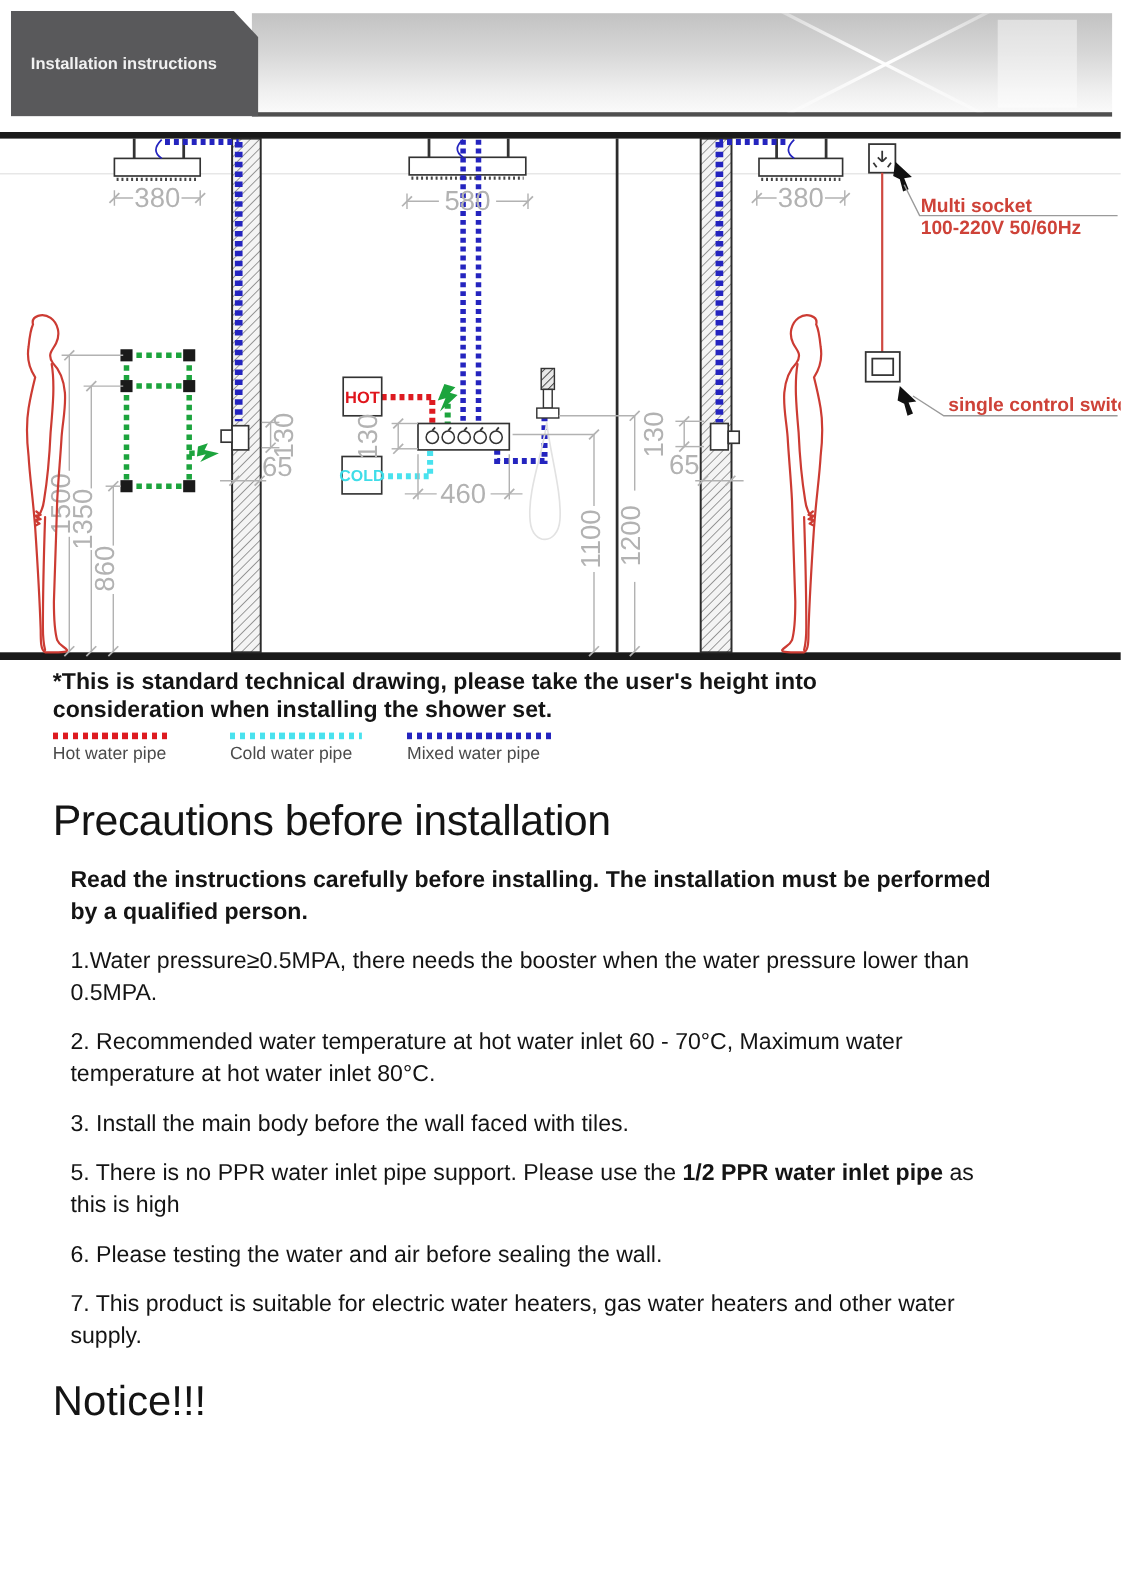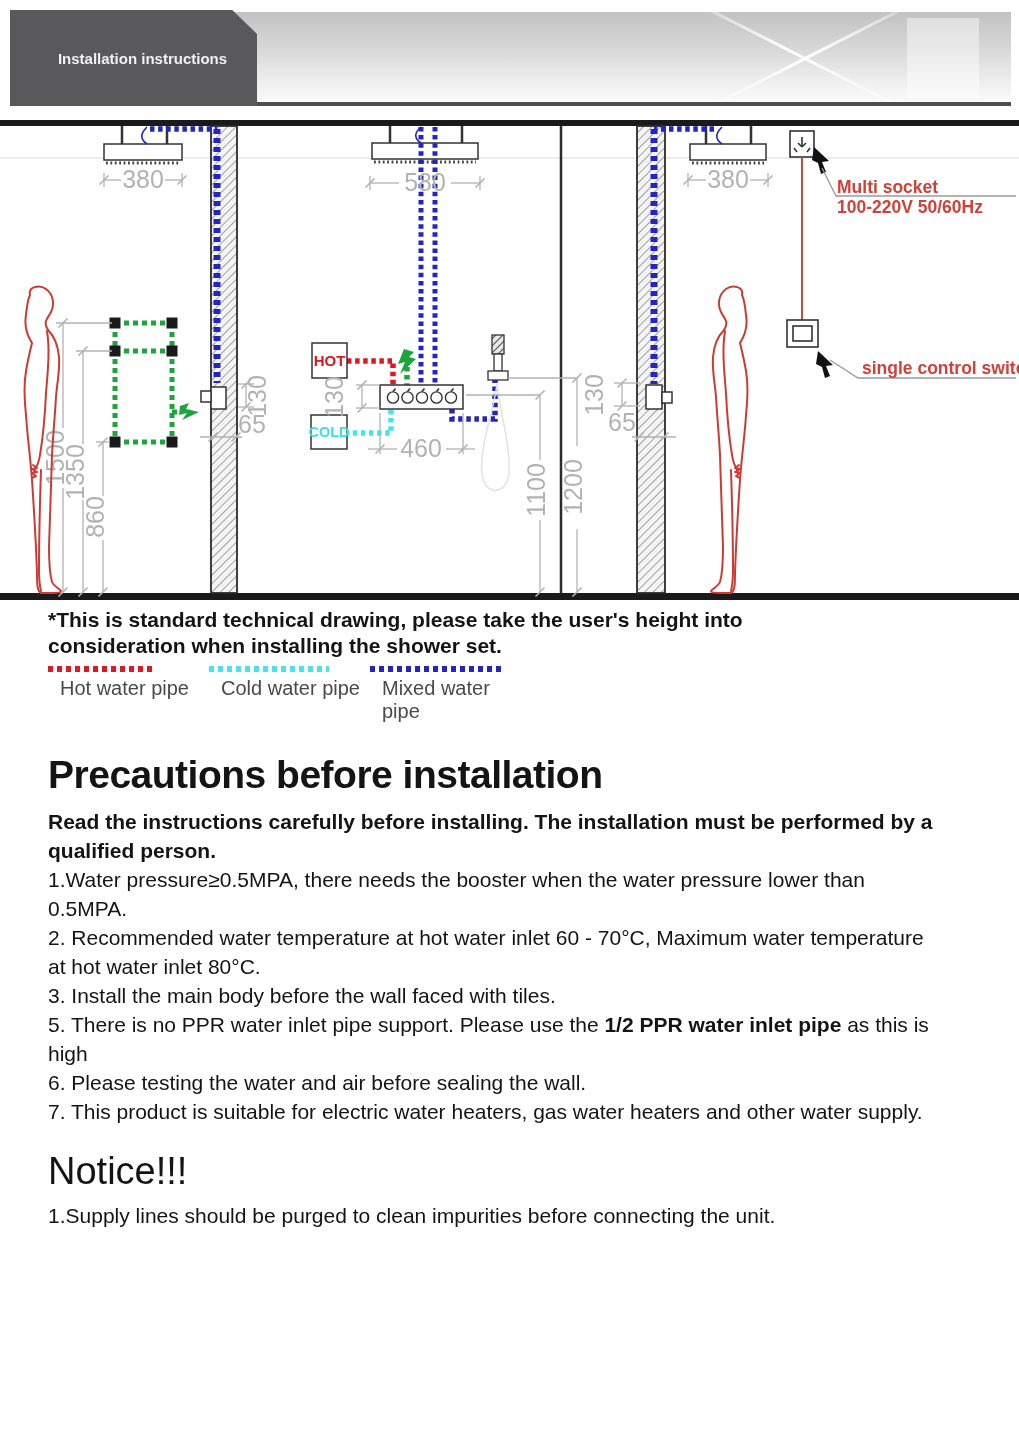--- a/index.html
+++ b/index.html
@@ -8,42 +8,42 @@
 
   
   .banner{position:absolute;left:229px;top:12px;width:782px;height:90px;
     background:linear-gradient(180deg,#c2c2c2 0%,#d8d8d8 42%,#efefef 78%,#fafafa 100%);
     border-bottom:4px solid #4f4f4f;overflow:hidden;}
   .streak{position:absolute;width:300px;height:3px;
     background:linear-gradient(90deg,rgba(255,255,255,0),#ffffff 48%,rgba(255,255,255,0));}
   .s1{left:420px;top:42px;transform:rotate(27deg);}
   .s2{left:432px;top:42px;transform:rotate(-27deg);}
   .gloss{position:absolute;right:32px;top:6px;width:72px;height:80px;background:rgba(255,255,255,.45);}
-  .tab{position:absolute;left:10px;top:10px;width:247px;height:96px;background:#59595b;
-    clip-path:polygon(0 0,90% 0,100% 25%,100% 100%,0 100%);display:flex;align-items:center;justify-content:center;}
+  .tab{position:absolute;left:10px;top:10px;width:225px;height:96px;background:#59595b;
+    clip-path:polygon(0 0,90% 0,100% 25%,100% 100%,0 100%);display:flex;align-items:center;}
   .tab span{color:#f1f1f1;font-size:15px;font-weight:700;padding-left:18px;}
 
   
   .draw{position:absolute;left:0;top:116px;width:1019px;height:485px;}
   svg text{font-family:"Liberation Sans",sans-serif;}
   .dimtxt{fill:#b2b2b2;font-size:25px;}
   .redlabel{fill:#ce4238;font-size:17.5px;font-weight:700;}
 
   
   .content{position:absolute;top:607px;left:48px;width:888px;color:#141414;}
   .note{font-size:21px;font-weight:700;line-height:26px;max-width:780px;margin:0 0 0;}
   .legend{display:flex;margin-top:7px;}
   .legend-item{width:161px;}
   .sw{height:6px;margin-bottom:5px;}
   .sw-hot{width:106px;background:repeating-linear-gradient(90deg,#dd1a20 0 5px,transparent 5px 9px);}
   .sw-cold{width:120px;background:repeating-linear-gradient(90deg,#49e2ee 0 5px,transparent 5px 9px);}
   .sw-mix{width:132px;background:repeating-linear-gradient(90deg,#2424bf 0 5px,transparent 5px 9px);}
-  .legend-label{font-size:20px;color:#4a4a4a;margin-left:12px;}
-  .p-title{font-size:39px;font-weight:700;margin:30px 0 10px;letter-spacing:-.5px;}
-  .body-p{font-size:21px;line-height:29px;margin:0;}
+  .legend-label{font-size:16px;color:#4a4a4a;}
+  .p-title{font-size:39px;font-weight:400;margin:30px 0 10px;letter-spacing:-.5px;}
+  .body-p{font-size:21px;line-height:29px;margin:16px;}
   .intro{font-weight:700;}
   .n-title{font-size:38px;font-weight:400;margin:24px 0 8px;}
 </style>
 </head>
 <body>
 
 <div class="page">
 
   <div>
     <div class="banner">
@@ -327,16 +327,15 @@
     <h1 class="p-title">Precautions before installation</h1>
     <p class="body-p intro">Read the instructions carefully before installing. The installation must be performed by a qualified person.</p>
     <p class="body-p">1.Water pressure≥0.5MPA, there needs the booster when the water pressure lower than 0.5MPA.</p>
     <p class="body-p">2. Recommended water temperature at hot water inlet 60 - 70°C, Maximum water temperature at hot water inlet 80°C.</p>
     <p class="body-p">3. Install the main body before the wall faced with tiles.</p>
     <p class="body-p"><span>5. There is no PPR water inlet pipe support. Please use the </span><b>1/2 PPR water inlet pipe</b><span> as this is high</span></p>
     <p class="body-p">6. Please testing the water and air before sealing the wall.</p>
     <p class="body-p">7. This product is suitable for electric water heaters, gas water heaters and other water supply.</p>
 
     <h2 class="n-title">Notice!!!</h2>
-    <p class="body-p">1.Supply lines should be purged to clean impurities before connecting the unit.</p>
   </div>
 
 </div>
 
 </body></html>

